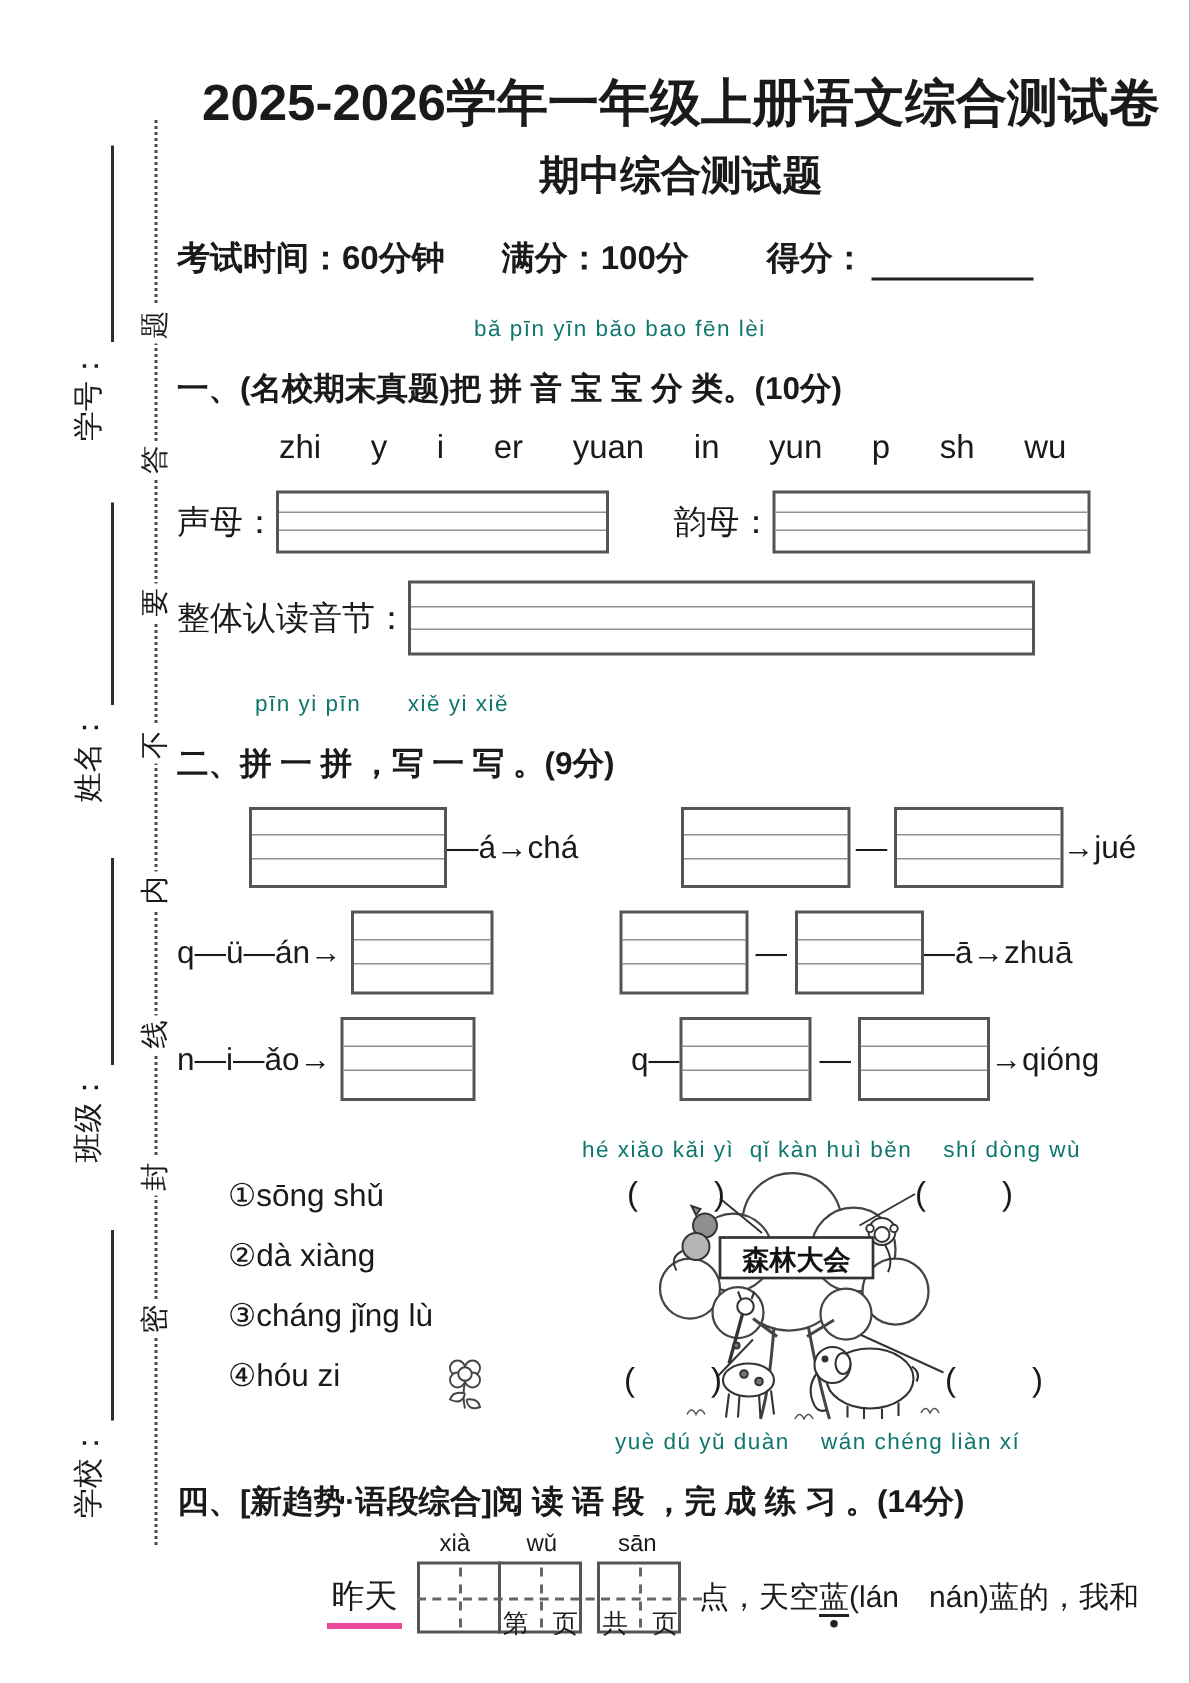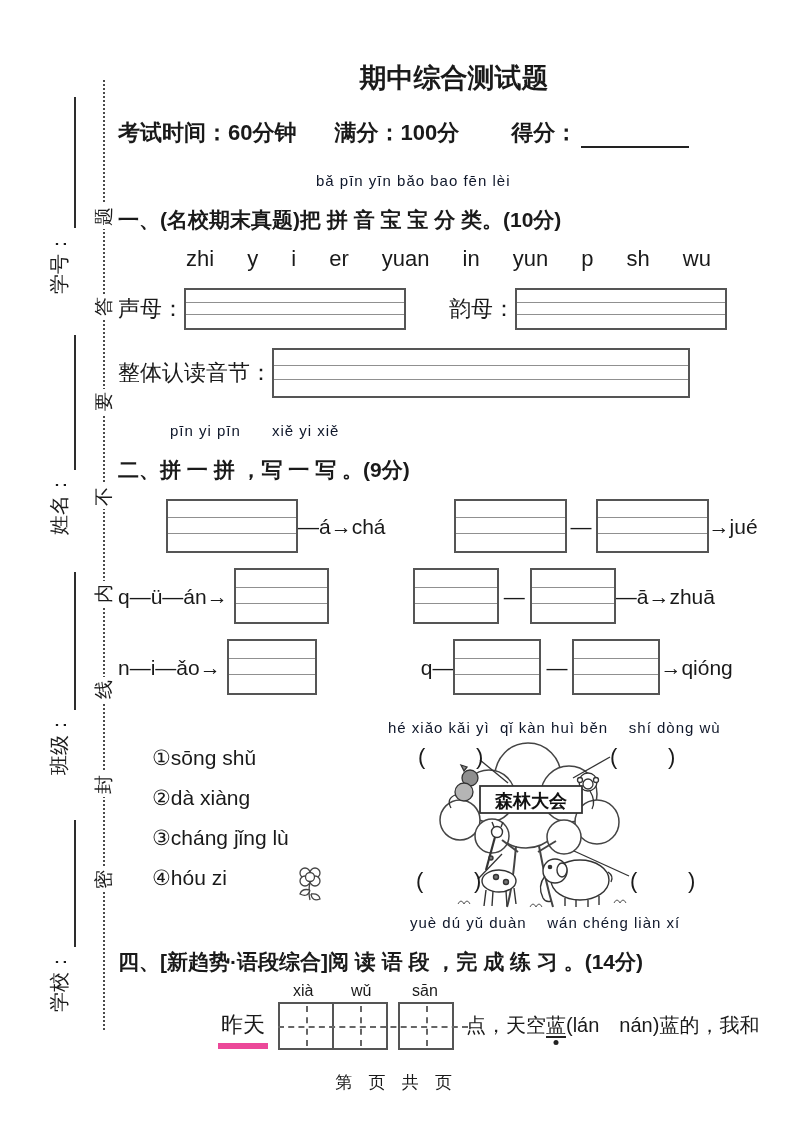--- a/index.html
+++ b/index.html
@@ -19,21 +19,21 @@
     text-align:center;background:#fff;transform:rotate(-90deg);
     font-family:"Liberation Serif",serif;font-size:19px;}
   
   .content{position:absolute;left:118px;top:50px;width:672px;}
   .title{margin:0;font-size:34px;font-weight:800;text-align:center;line-height:1.15;
     letter-spacing:0px;white-space:nowrap;}
   .subtitle{margin:10px 0 0 0;font-size:27px;font-weight:800;text-align:center;}
   .info-row{margin-top:22px;font-size:22px;font-weight:bold;display:flex;align-items:flex-end;}
   .info-gap1{margin-left:38px;} .info-gap2{margin-left:52px;}
   .score-blank{display:inline-block;width:108px;border-bottom:2px solid #222;height:24px;margin-left:4px;}
-  .pinyin-line{font-size:15px;color:#0f172a;letter-spacing:1px;white-space:pre;}
+  .pinyin-line{font-size:15px;color:#0f766e;letter-spacing:1px;white-space:pre;}
   .sec-heading{font-size:21px;font-weight:bold;margin-top:17px;white-space:nowrap;}
   
   .grid4{position:relative;border:2px solid #555;background:#fff;box-sizing:border-box;}
   .grid4::before,.grid4::after{content:"";position:absolute;left:0;right:0;height:0;
     border-top:1px solid #909090;}
   .grid4::before{top:32%;} .grid4::after{top:64%;}
   .syllable-row{display:flex;justify-content:space-between;width:525px;
     margin:12px 0 0 68px;font-size:22px;}
   .ans-row{display:flex;align-items:center;margin-top:14px;}
   .cjk-label{font-family:Liberation Mono, monospace;font-size:22px;white-space:nowrap;}
@@ -44,21 +44,21 @@
   .s3-item{position:absolute;left:34px;font-size:21px;}
   .paren{position:absolute;font-size:22px;letter-spacing:2px;white-space:pre;}
   .s3-svg{position:absolute;left:0;top:0;}
   
   .s4-body{position:relative;height:110px;margin-top:6px;
     font-family:"Liberation Serif",serif;}
   .tian{position:absolute;width:56px;height:48px;border:2px solid #555;box-sizing:border-box;background:transparent;}
   .tian::before{content:"";position:absolute;top:2px;bottom:2px;left:50%;width:0;border-left:2px dashed #666;}
   .tian-hline{position:absolute;border-top:2px dashed #666;height:0;}
   .tian-pinyin{position:absolute;font-family:"Liberation Sans",sans-serif;font-size:16px;}
-  .lead-word{position:absolute;font-size:22px;border-bottom:6px solid #ec4899;padding:0 3px 3px 3px;}
+  .lead-word{position:absolute;font-size:22px;border-bottom:4px solid #ec4899;padding:0 3px 3px 3px;}
   .s4-text{position:absolute;font-size:20px;white-space:nowrap;}
   .emph{position:relative;border-bottom:2px solid #222;}
   .emph::after{content:"";position:absolute;left:50%;bottom:-9px;width:5px;height:5px;
     border-radius:50%;background:#222;transform:translateX(-50%);}
   .footer{position:absolute;left:0;bottom:28px;width:793px;text-align:center;
     font-size:17px;letter-spacing:6px;font-family:"Liberation Serif",serif;}
 </style>
 </head>
 <body>
 
@@ -81,20 +81,21 @@
     <div class="seal-char" style="top:389px;">要</div>
     <div class="seal-char" style="top:484px;">不</div>
     <div class="seal-char" style="top:581px;">内</div>
     <div class="seal-char" style="top:677px;">线</div>
     <div class="seal-char" style="top:772px;">封</div>
     <div class="seal-char" style="top:867px;">密</div>
   </div>
 
   <div class="content">
 
+    <h1 class="title">2025-2026学年一年级上册语文综合测试卷</h1>
     <h2 class="subtitle">期中综合测试题</h2>
 
     <div class="info-row">
       <span>考试时间：60分钟</span>
       <span class="info-gap1">满分：100分</span>
       <span class="info-gap2">得分：</span>
       <span class="score-blank"></span>
     </div>
 
     <div class="pinyin-line" style="margin:24px 0 0 198px;">bǎ pīn yīn bǎo bao fēn lèi</div>

